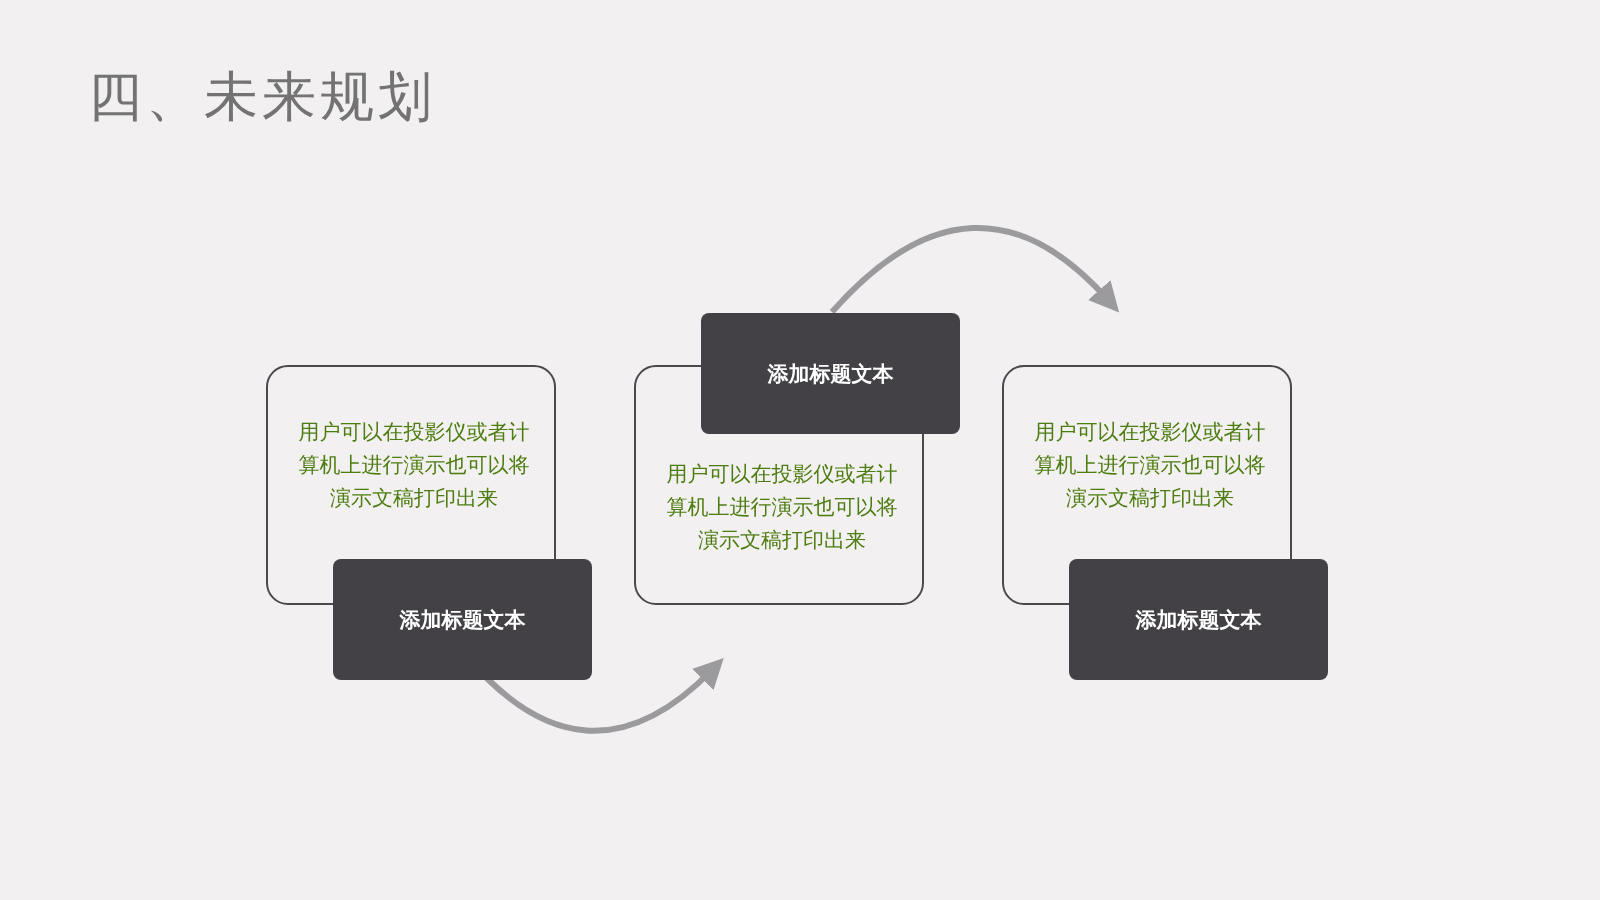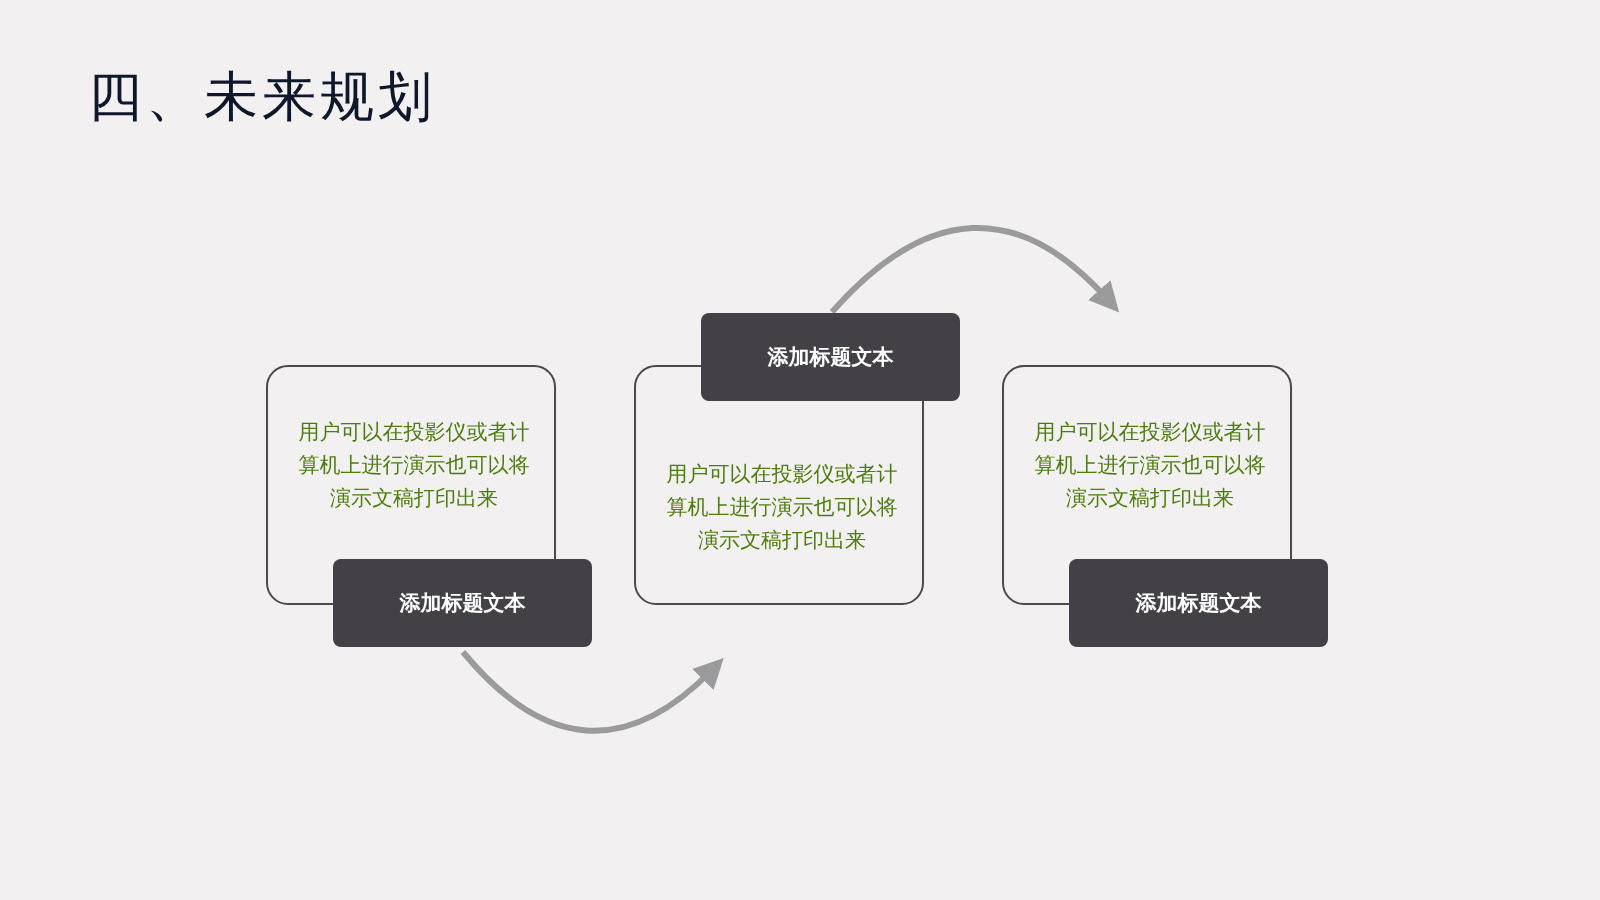--- a/index.html
+++ b/index.html
@@ -14,21 +14,21 @@
       overflow: hidden;
       font-family: "DejaVu Sans", "Liberation Sans", sans-serif;
       color: #333;
     }
     .title {
       position: absolute;
       left: 88px;
       top: 70px;
       font-size: 54px;
       letter-spacing: 4px;
-      color: #0f172a;
+      color: #737373;
       font-weight: normal;
       line-height: 1;
       margin: 0;
     }
     .outline-box {
       position: absolute;
       width: 290px;
       height: 240px;
       border: 2px solid #4a494d;
       border-radius: 22px;
@@ -39,21 +39,21 @@
       position: absolute;
       width: 270px;
       text-align: center;
       font-size: 21px;
       line-height: 33px;
       color: #4d7c0f;
     }
     .dark-box {
       position: absolute;
       width: 259px;
-      height: 88px;
+      height: 121px;
       background: #434146;
       border-radius: 8px;
       display: flex;
       align-items: center;
       justify-content: center;
       color: #ffffff;
       font-size: 21px;
       font-weight: bold;
       letter-spacing: 0px;
     }

